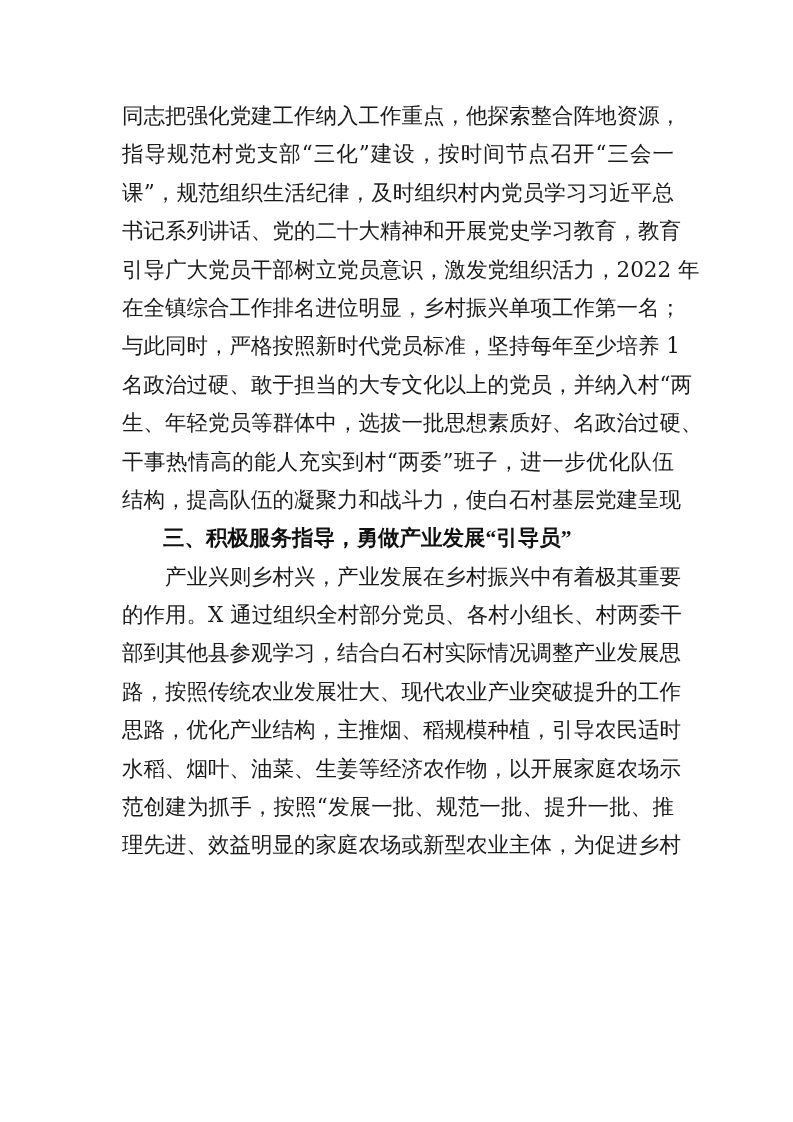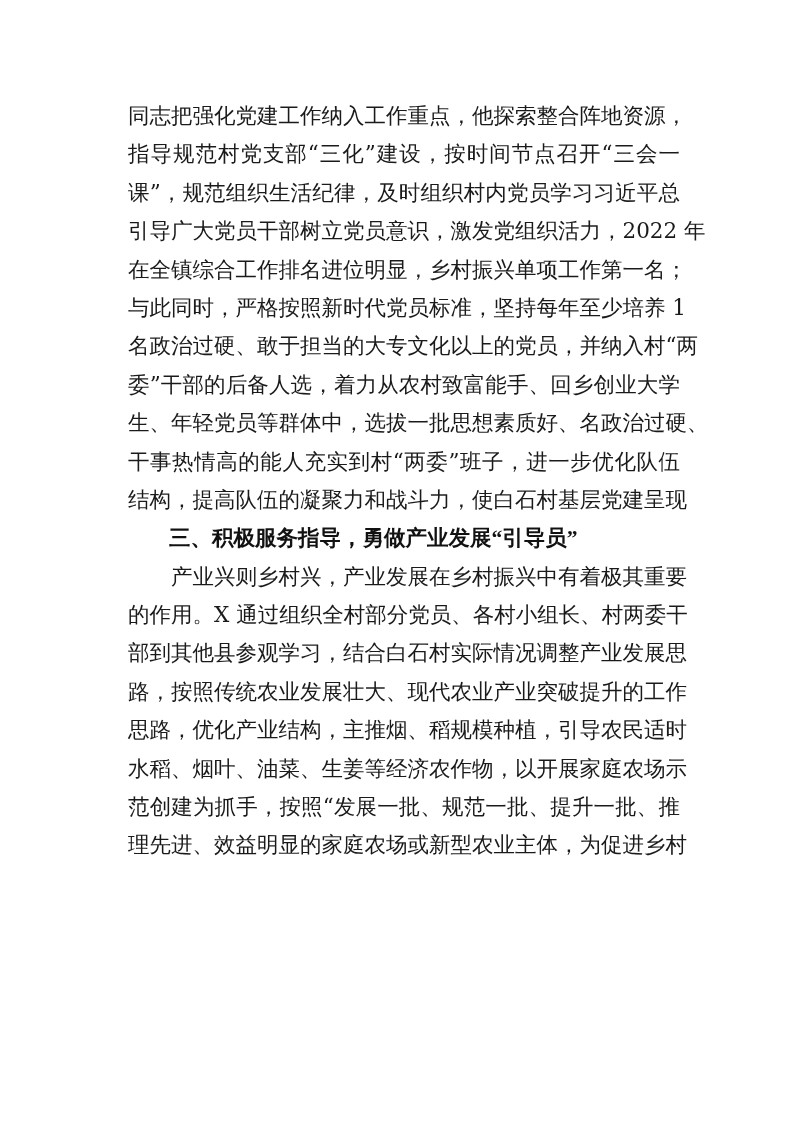--- a/index.html
+++ b/index.html
@@ -16,21 +16,21 @@
   .page {
     position: absolute;
     left: 0;
     top: 0;
     width: 793px;
     height: 1122px;
     background: #ffffff;
   }
   .text-block {
     position: absolute;
-    left: 128px;
+    left: 122px;
     top: 97px;
     width: 552px;
   }
   .line {
     height: 38.4px;
     line-height: 38.4px;
     font-family: "DejaVu Serif", "Liberation Serif", serif;
     font-size: 21.5px;
     color: #1a1a1a;
     white-space: nowrap;
@@ -56,25 +56,25 @@
 </style>
 </head>
 <body>
 
 <div class="page">
   <div class="text-block">
 
     <div class="line">同志把强化党建工作纳入工作重点，他探索整合阵地资源，</div>
     <div class="line">指导规范村党支部“三化”建设，按时间节点召开“三会一</div>
     <div class="line">课”，规范组织生活纪律，及时组织村内党员学习习近平总</div>
+    <div class="line">书记系列讲话、党的二十大精神和开展党史学习教育，教育</div>
     <div class="line">引导广大党员干部树立党员意识，激发党组织活力，2022 年</div>
     <div class="line">在全镇综合工作排名进位明显，乡村振兴单项工作第一名；</div>
     <div class="line">与此同时，严格按照新时代党员标准，坚持每年至少培养 1</div>
     <div class="line">名政治过硬、敢于担当的大专文化以上的党员，并纳入村“两</div>
-    <div class="line">委”干部的后备人选，着力从农村致富能手、回乡创业大学</div>
     <div class="line">生、年轻党员等群体中，选拔一批思想素质好、名政治过硬、</div>
     <div class="line">干事热情高的能人充实到村“两委”班子，进一步优化队伍</div>
     <div class="line">结构，提高队伍的凝聚力和战斗力，使白石村基层党建呈现</div>
 
     <div class="line heading">三、积极服务指导，勇做产业发展“引导员”</div>
 
     <div class="line indent">产业兴则乡村兴，产业发展在乡村振兴中有着极其重要</div>
     <div class="line">的作用。X 通过组织全村部分党员、各村小组长、村两委干</div>
     <div class="line">部到其他县参观学习，结合白石村实际情况调整产业发展思</div>
     <div class="line">路，按照传统农业发展壮大、现代农业产业突破提升的工作</div>

